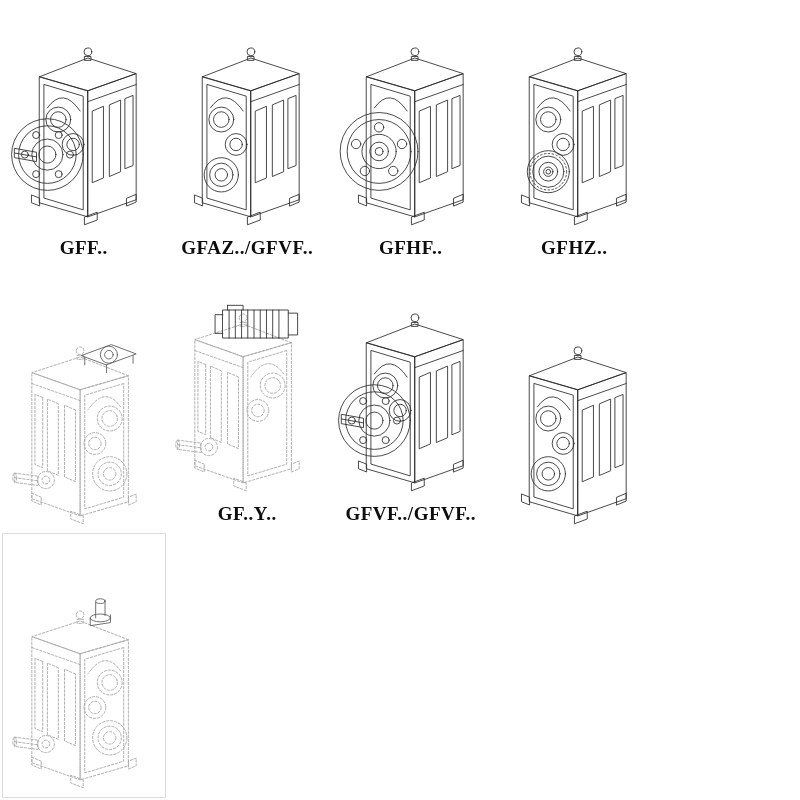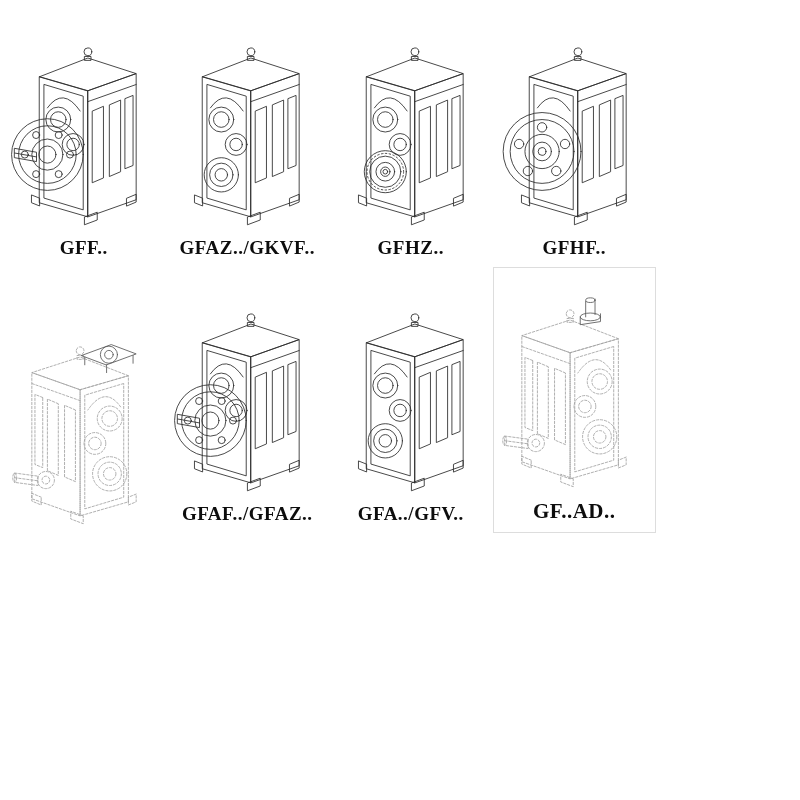--- a/index.html
+++ b/index.html
@@ -152,77 +152,84 @@
     </svg>
     <figcaption class="label">GFF..</figcaption>
   </figure>
 
   <figure class="cell">
     <svg viewBox="0 -12 190 262">
       <use href="#g-body" class="ink"></use>
       <use href="#g-bores" class="ink"></use>
       <use href="#g-hub" class="ink"></use>
     </svg>
-    <figcaption class="label">GFAZ../GKVF..</figcaption>
+    <figcaption class="label">GFAZ../GFVF..</figcaption>
+  </figure>
+
+  <figure class="cell">
+    <svg viewBox="0 -12 190 262">
+      <use href="#g-body" class="ink"></use>
+      <use href="#g-flange5" class="ink"></use>
+    </svg>
+    <figcaption class="label">GFHF..</figcaption>
   </figure>
 
   <figure class="cell">
     <svg viewBox="0 -12 190 262">
       <use href="#g-body" class="ink"></use>
       <use href="#g-bores" class="ink"></use>
       <use href="#g-bearing" class="ink"></use>
       <circle cx="62" cy="170" r="3" class="ink"></circle>
     </svg>
     <figcaption class="label">GFHZ..</figcaption>
-  </figure>
-
-  <figure class="cell">
-    <svg viewBox="0 -12 190 262">
-      <use href="#g-body" class="ink"></use>
-      <use href="#g-flange5" class="ink"></use>
-    </svg>
-    <figcaption class="label">GFHF..</figcaption>
   </figure>
 
 
 
   <figure class="cell">
     <svg viewBox="0 -12 190 262">
       <use href="#g-body" transform="translate(190 0) scale(-1 1)" class="ghost"></use>
       <use href="#g-bores-m" class="ghost"></use>
       <use href="#g-hub-m" class="ghost"></use>
       <use href="#g-outshaft" class="ghost"></use>
       <use href="#g-amflange" class="ink2"></use>
     </svg>
   </figure>
 
+  <figure class="cell">
+    <svg viewBox="0 -12 190 262">
+      <use href="#g-body" transform="translate(190 0) scale(-1 1)" class="ghost"></use>
+      <use href="#g-bores-m" class="ghost"></use>
+      <use href="#g-outshaft" class="ghost"></use>
+      <use href="#g-motor" class="ink"></use>
+    </svg>
+    <figcaption class="label">GF..Y..</figcaption>
+  </figure>
 
   <figure class="cell">
     <svg viewBox="0 -12 190 262">
       <use href="#g-body" class="ink"></use>
       <use href="#g-bores" class="ink"></use>
       <use href="#g-flange" class="ink"></use>
     </svg>
-    <figcaption class="label">GFAF../GFAZ..</figcaption>
+    <figcaption class="label">GFVF../GFVF..</figcaption>
   </figure>
 
   <figure class="cell">
     <svg viewBox="0 -12 190 262">
       <use href="#g-body" class="ink"></use>
       <use href="#g-bores" class="ink"></use>
       <use href="#g-hub" class="ink"></use>
     </svg>
-    <figcaption class="label">GFA../GFV..</figcaption>
   </figure>
 
 
   <figure class="cell cell-bordered">
     <svg viewBox="0 -12 190 262">
       <use href="#g-body" transform="translate(190 0) scale(-1 1)" class="ghost"></use>
       <use href="#g-bores-m" class="ghost"></use>
       <use href="#g-hub-m" class="ghost"></use>
       <use href="#g-outshaft" class="ghost"></use>
       <use href="#g-adshaft" class="ink2"></use>
     </svg>
-    <figcaption class="label label-lg">GF..AD..</figcaption>
   </figure>
 
 </div>
 
 </body></html>

